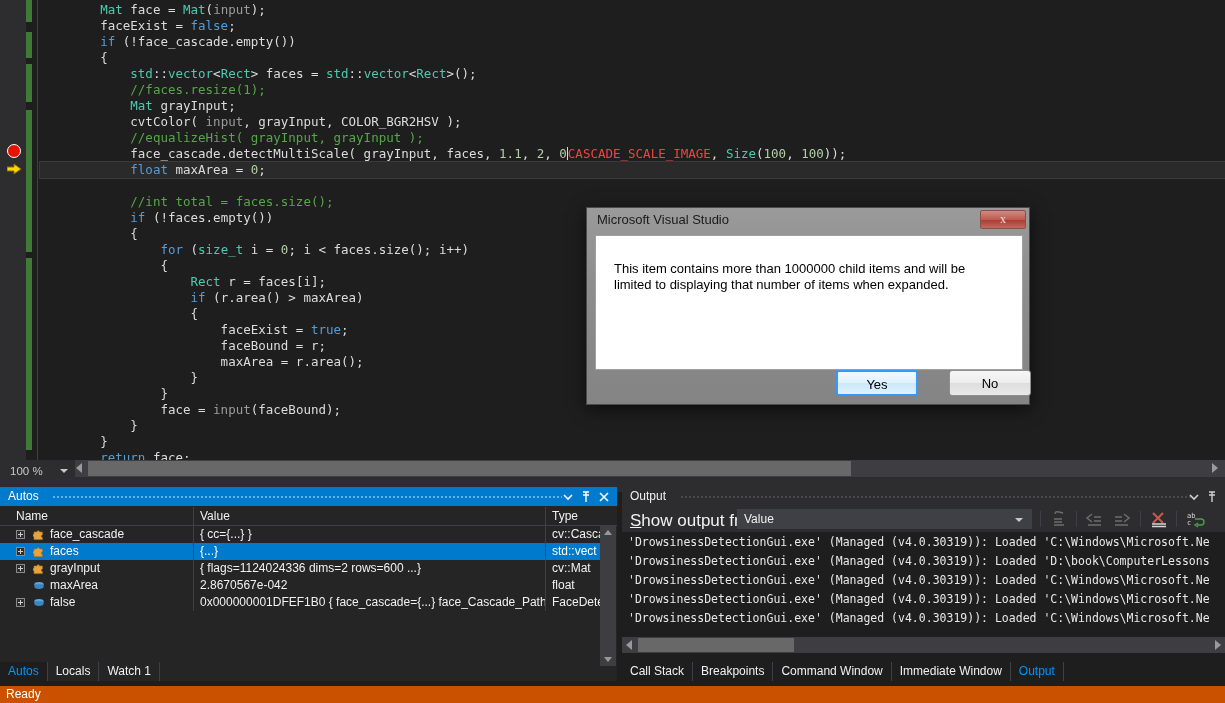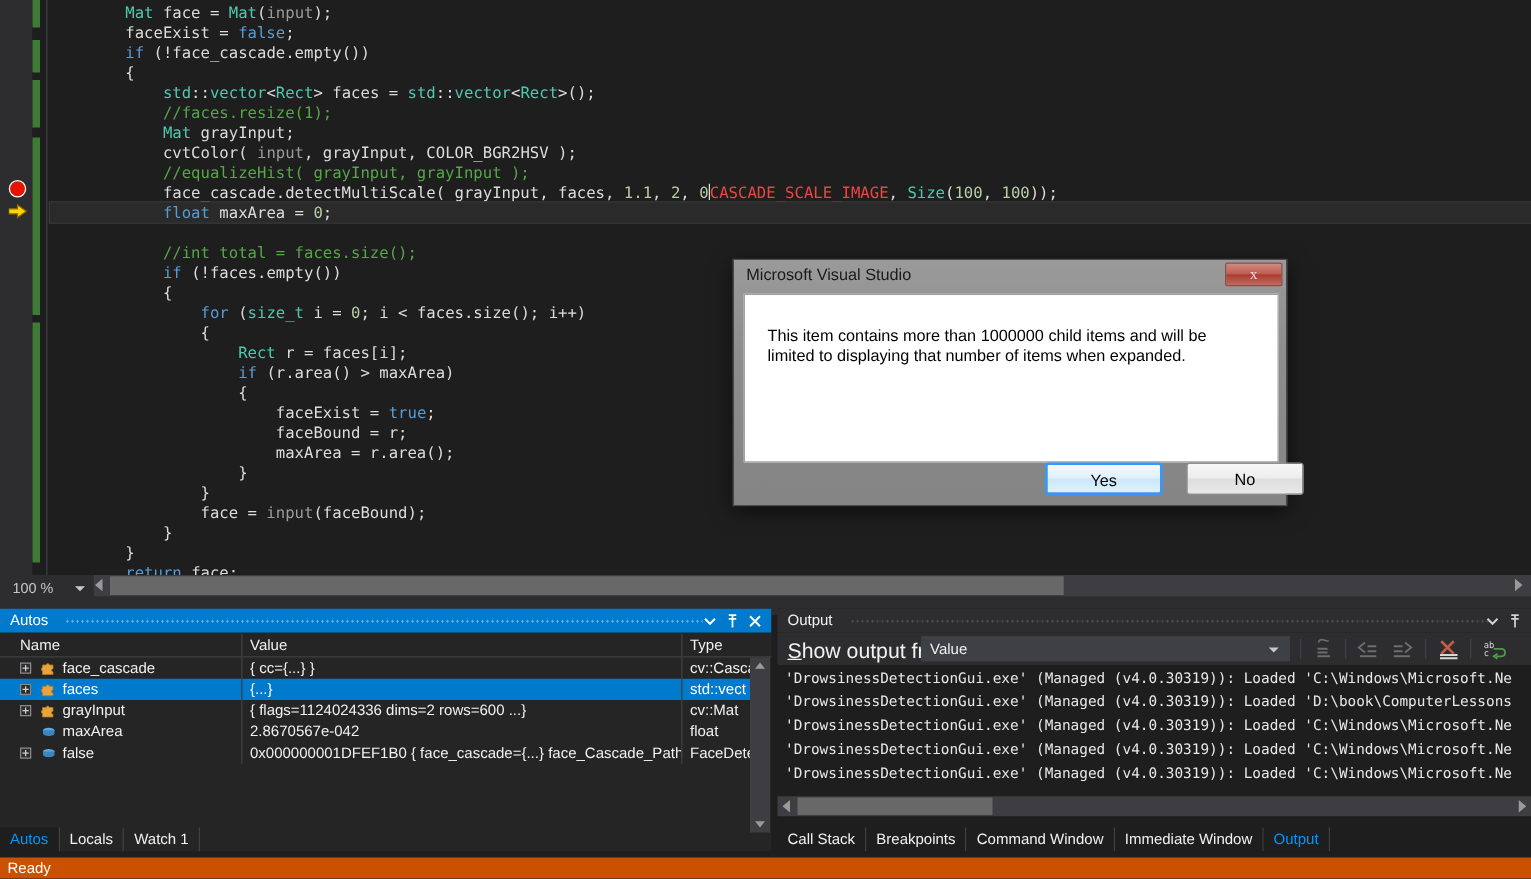--- a/index.html
+++ b/index.html
@@ -118,21 +118,21 @@
   #dialog-title{position:absolute;left:10px;top:4px;font-size:13px;color:#1a1a1a;}
   #dialog-close{position:absolute;right:5px;top:2px;width:46px;height:19px;
     background:linear-gradient(to bottom,#d08a82 0%,#c05a4e 50%,#a83b30 51%,#c06a60 100%);
     border:1px solid #8a5048;border-radius:2px;box-sizing:border-box;
     color:#f0dede;font-size:12px;text-align:center;line-height:17px;font-family:"Liberation Serif",serif;}
   #dialog-body{position:absolute;left:8px;top:27px;width:428px;height:135px;background:#ffffff;
     border:1px solid #a0a0a0;box-sizing:border-box;}
   #dialog-msg1{position:absolute;left:18px;top:25px;width:390px;font-size:13px;color:#000000;line-height:16px;}
   #dialog-msg2{position:absolute;left:18px;top:69px;width:390px;font-size:13px;color:#000000;}
   #dialog-buttons{position:absolute;left:8px;top:162px;width:428px;height:28px;}
-  .dlg-btn{position:absolute;top:0;width:94px;height:26px;font-size:13px;color:#000000;
+  .dlg-btn{position:absolute;top:0;width:82px;height:26px;font-size:13px;color:#000000;
     text-align:center;line-height:25px;box-sizing:border-box;border-radius:3px;}
   #btn-yes{left:241px;background:linear-gradient(to bottom,#f2f9fd 0%,#e0f1fb 48%,#cbe7f9 50%,#dff2fd 100%);
     border:2px solid #3399ff;}
   #btn-no{left:354px;background:linear-gradient(to bottom,#f6f6f6 0%,#ededed 48%,#dedede 50%,#e8e8e8 100%);
     border:1px solid #8e8f8f;}
 </style>
 </head>
 <body>
 
 <div id="editor-area">

